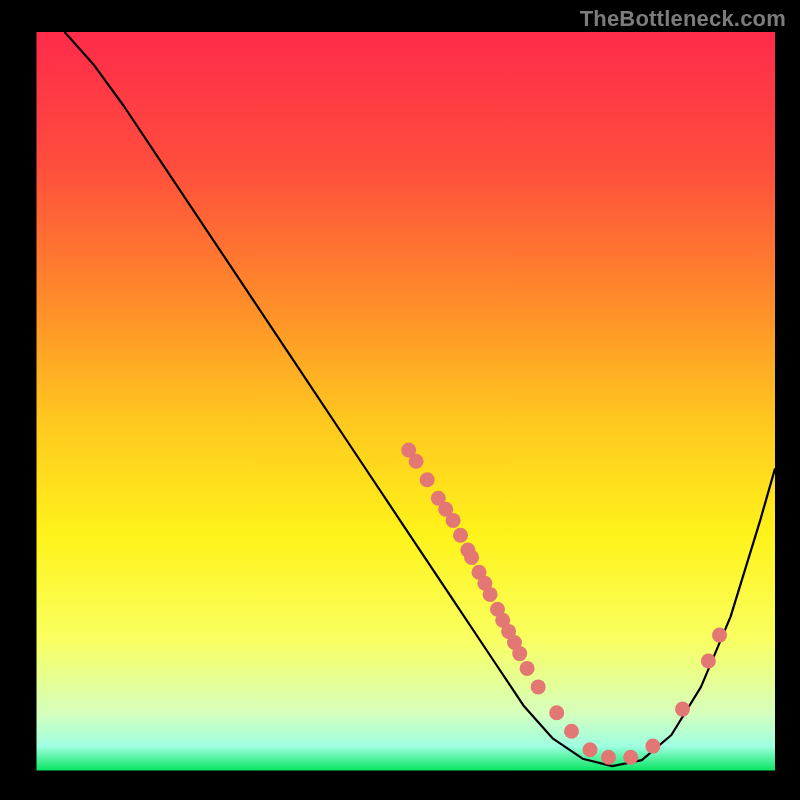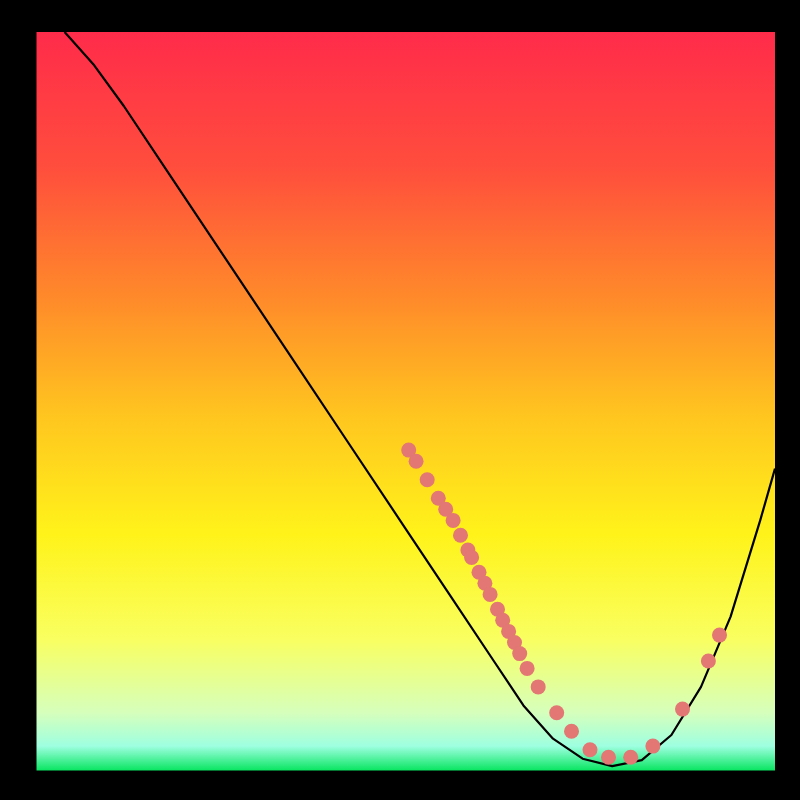--- a/index.html
+++ b/index.html
@@ -28,20 +28,21 @@
   svg {
     position: absolute;
     top: 0;
     left: 0;
   }
 </style>
 </head>
 <body>
 
 <div class="wrap">
+  <div class="watermark">TheBottleneck.com</div>
 
   <svg id="plot" width="800" height="800" viewBox="0 0 800 800">
     <defs>
       <linearGradient id="bg-grad" x1="0" y1="0" x2="0" y2="1">
           <stop offset="0%" stop-color="#ff2b4a"></stop>
           <stop offset="18%" stop-color="#ff4d3d"></stop>
           <stop offset="36%" stop-color="#ff8a2a"></stop>
           <stop offset="52%" stop-color="#ffc61f"></stop>
           <stop offset="68%" stop-color="#fff31a"></stop>
           <stop offset="82%" stop-color="#f9ff60"></stop>

